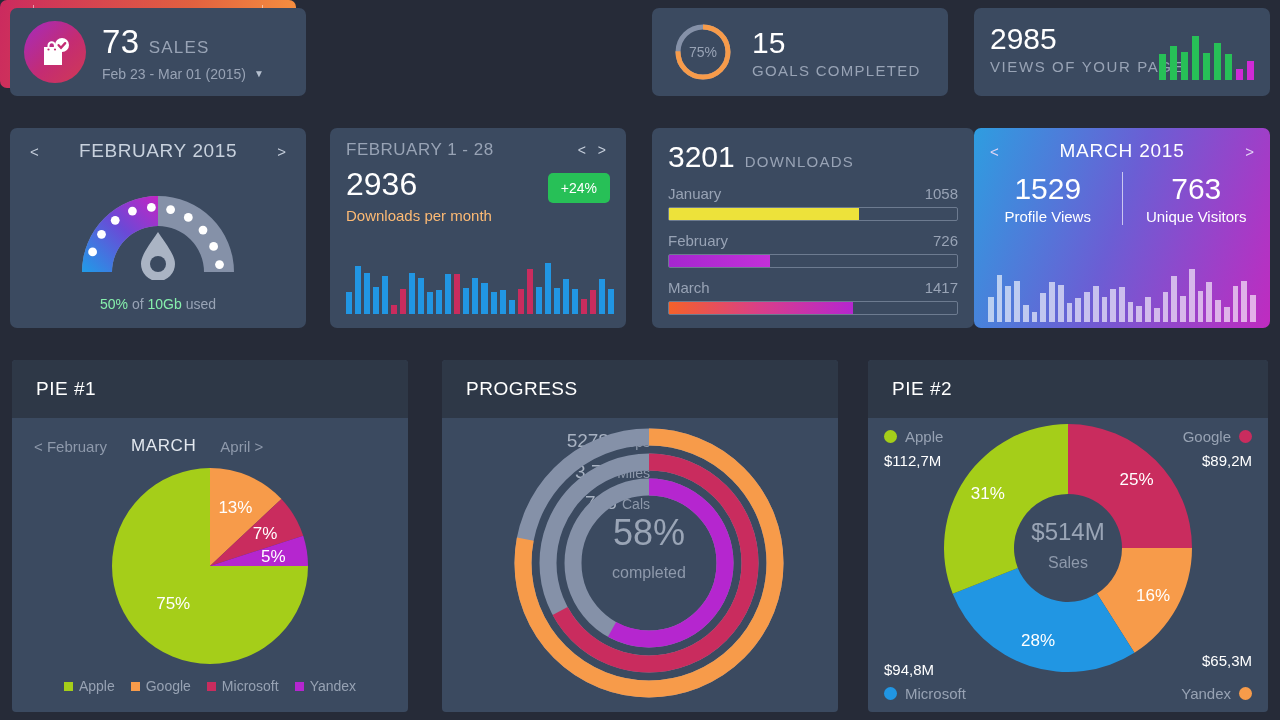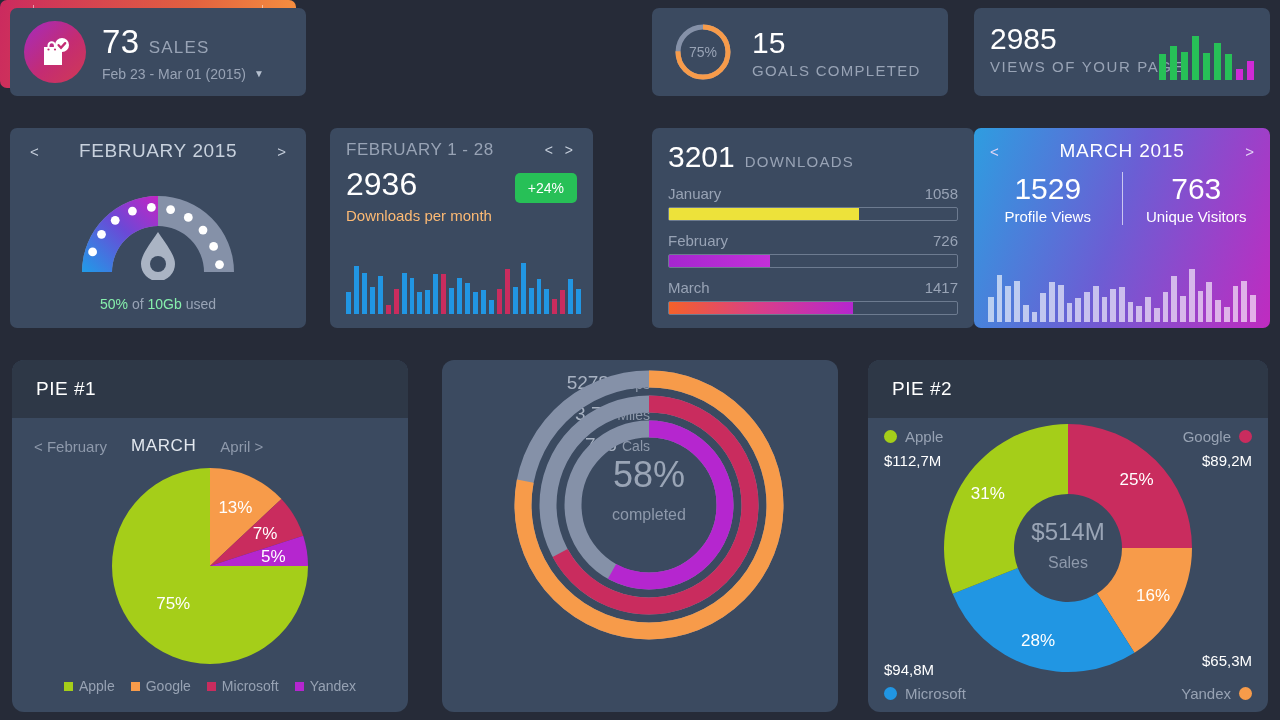--- a/index.html
+++ b/index.html
@@ -52,21 +52,21 @@
 
   
   #gauge-card { left: 10px; top: 128px; width: 296px; height: 200px; }
   .nav-row { display: flex; align-items: center; justify-content: space-between; padding: 12px 20px 0; }
   .nav-arrow { color: #c5cedb; font-size: 15px; }
   .nav-title { font-size: 19px; color: #c8d1dd; letter-spacing: .6px; }
   .gauge-wrap { position: relative; width: 180px; height: 104px; margin: 14px auto 0; }
   .gauge-foot { text-align: center; font-size: 14px; color: #98a3b5; margin-top: 16px; }
   .gauge-foot b { color: #86efac; font-weight: normal; }
 
-  #dlmonth-card { left: 330px; top: 128px; width: 263px; height: 200px; padding: 12px 16px; }
+  #dlmonth-card { left: 330px; top: 128px; width: 296px; height: 200px; padding: 12px 16px; }
   .dlm-head { display: flex; align-items: center; justify-content: space-between; }
   .dlm-title { font-size: 17px; color: #98a3b5; letter-spacing: .5px; }
   .dlm-navs { color: #c5cedb; font-size: 14px; letter-spacing: 4px; }
   .dlm-num { font-size: 32px; color: #fff; margin-top: 6px; }
   .dlm-sub { font-size: 15px; color: #fdba74; margin-top: 4px; }
   .badge { position: absolute; right: 16px; top: 45px; background: #27c057; color: #fff;
     font-size: 14px; padding: 7px 13px; border-radius: 5px; }
   .dlm-spark { position: absolute; left: 16px; right: 12px; bottom: 14px; height: 62px;
     display: flex; align-items: flex-end; gap: 3px; }
   .dlm-spark i { flex: 1 1 auto; display: block; }
@@ -89,21 +89,21 @@
   .mc-stats { display: flex; margin-top: 10px; color: #fff; }
   .mc-col { flex: 1 1 0; text-align: center; }
   .mc-col + .mc-col { border-left: 1px solid rgba(255,255,255,.65); }
   .mc-val { font-size: 30px; }
   .mc-cap { font-size: 15px; margin-top: 2px; }
   .mc-spark { position: absolute; left: 14px; right: 14px; bottom: 6px; height: 62px;
     display: flex; align-items: flex-end; gap: 3px; }
   .mc-spark i { flex: 1 1 auto; display: block; background: rgba(255,255,255,.62); }
 
   
-  .panel { position: absolute; background: #3b4a60; border-radius: 12px; overflow: hidden; }
+  .panel { position: absolute; background: #3b4a60; border-radius: 4px; overflow: hidden; }
   .panel-head { background: #2e3847; height: 58px; display: flex; align-items: center; padding: 0 24px; }
   .panel-title { color: #fff; font-size: 19px; letter-spacing: .5px; }
 
   #pie1-panel { left: 12px; top: 360px; width: 396px; height: 352px; }
   .pie1-nav { display: flex; justify-content: flex-start; align-items: center; padding: 18px 22px 0; gap: 24px; }
   .pie1-side { font-size: 15px; color: #8e99ab; }
   .pie1-cur { font-size: 17px; color: #e3e8ef; letter-spacing: .6px; }
   .pie1-chart { position: relative; width: 200px; height: 200px; margin: 10px auto 0; }
   .pie1-legend { display: flex; justify-content: center; gap: 16px; margin-top: 12px; }
   .lg { display: flex; align-items: center; font-size: 14px; color: #97a2b3; }
@@ -400,20 +400,23 @@
           <span>Microsoft</span>
         </div>
         <div class="lg">
           <span class="sq" style="background:#b526cf"></span>
           <span>Yandex</span>
         </div>
       </div>
   </div>
 
   <div class="panel" id="progress-panel">
+    <div class="panel-head">
+      <span class="panel-title">PROGRESS</span>
+    </div>
     <div class="prog-body">
       <div class="prog-labels">
         <div class="prog-lab">
           <span>5278</span>
           <small>Steps</small>
         </div>
         <div class="prog-lab">
           <span>3,76</span>
           <small>Miles</small>
         </div>

